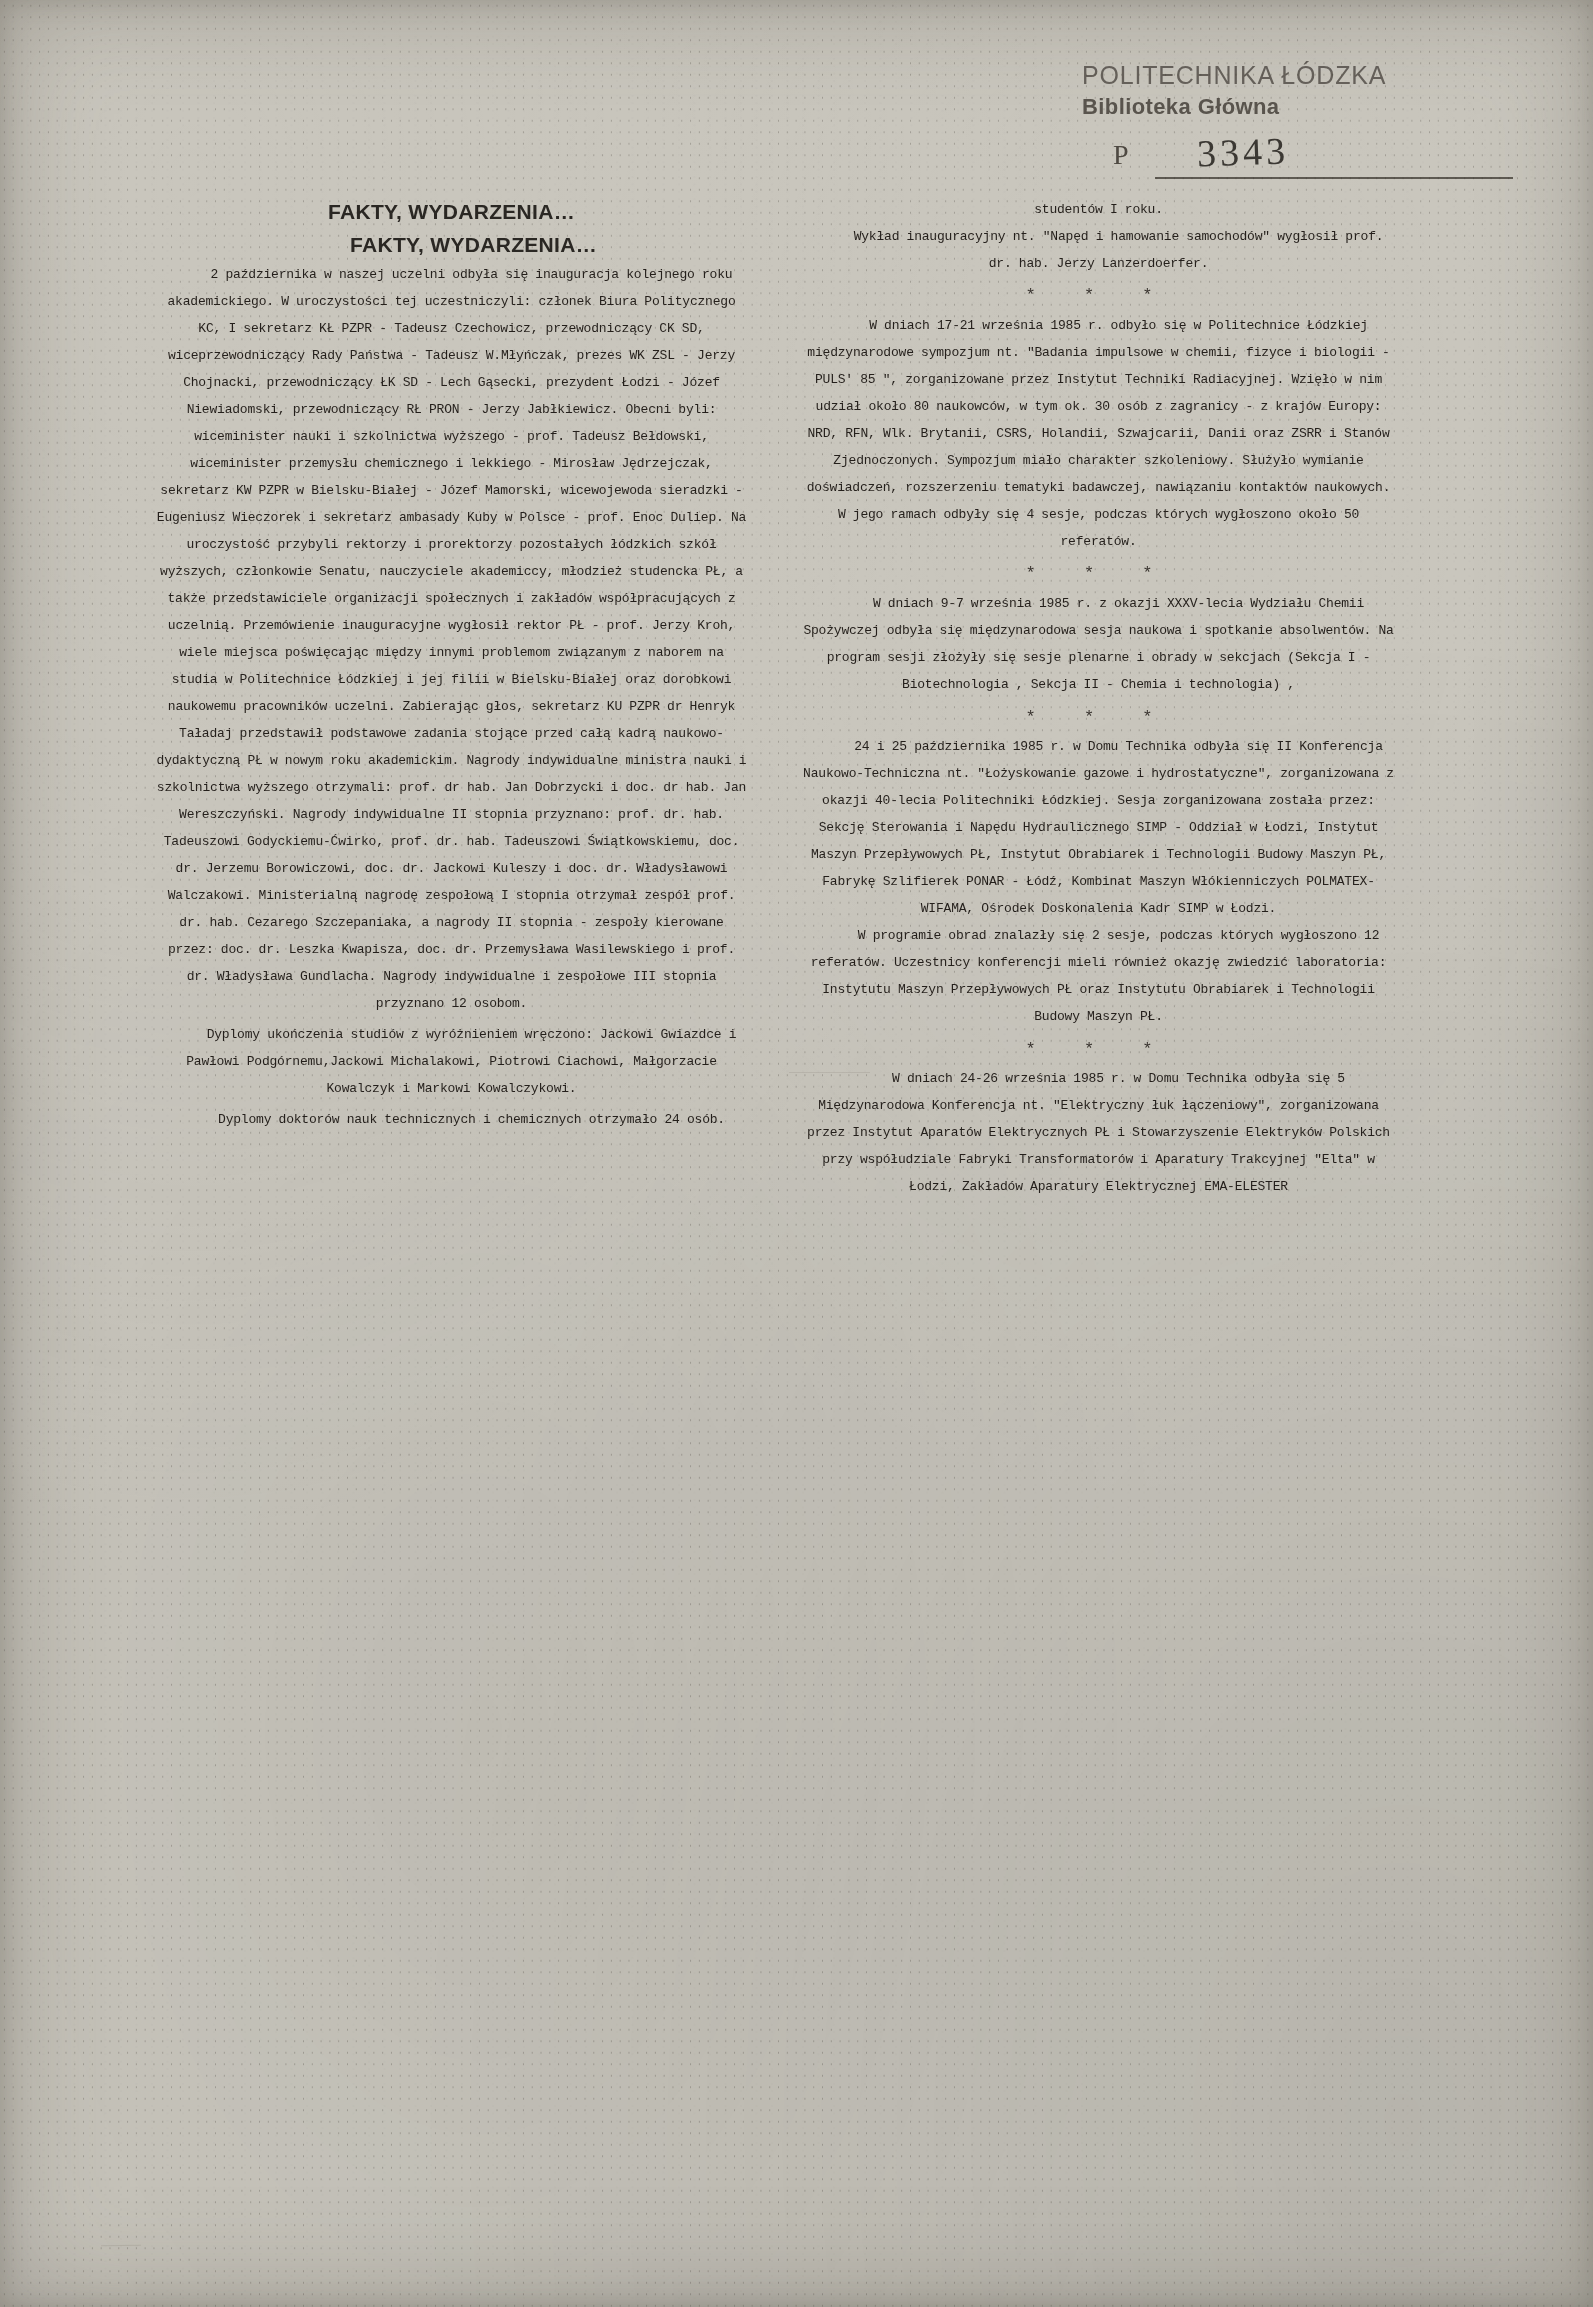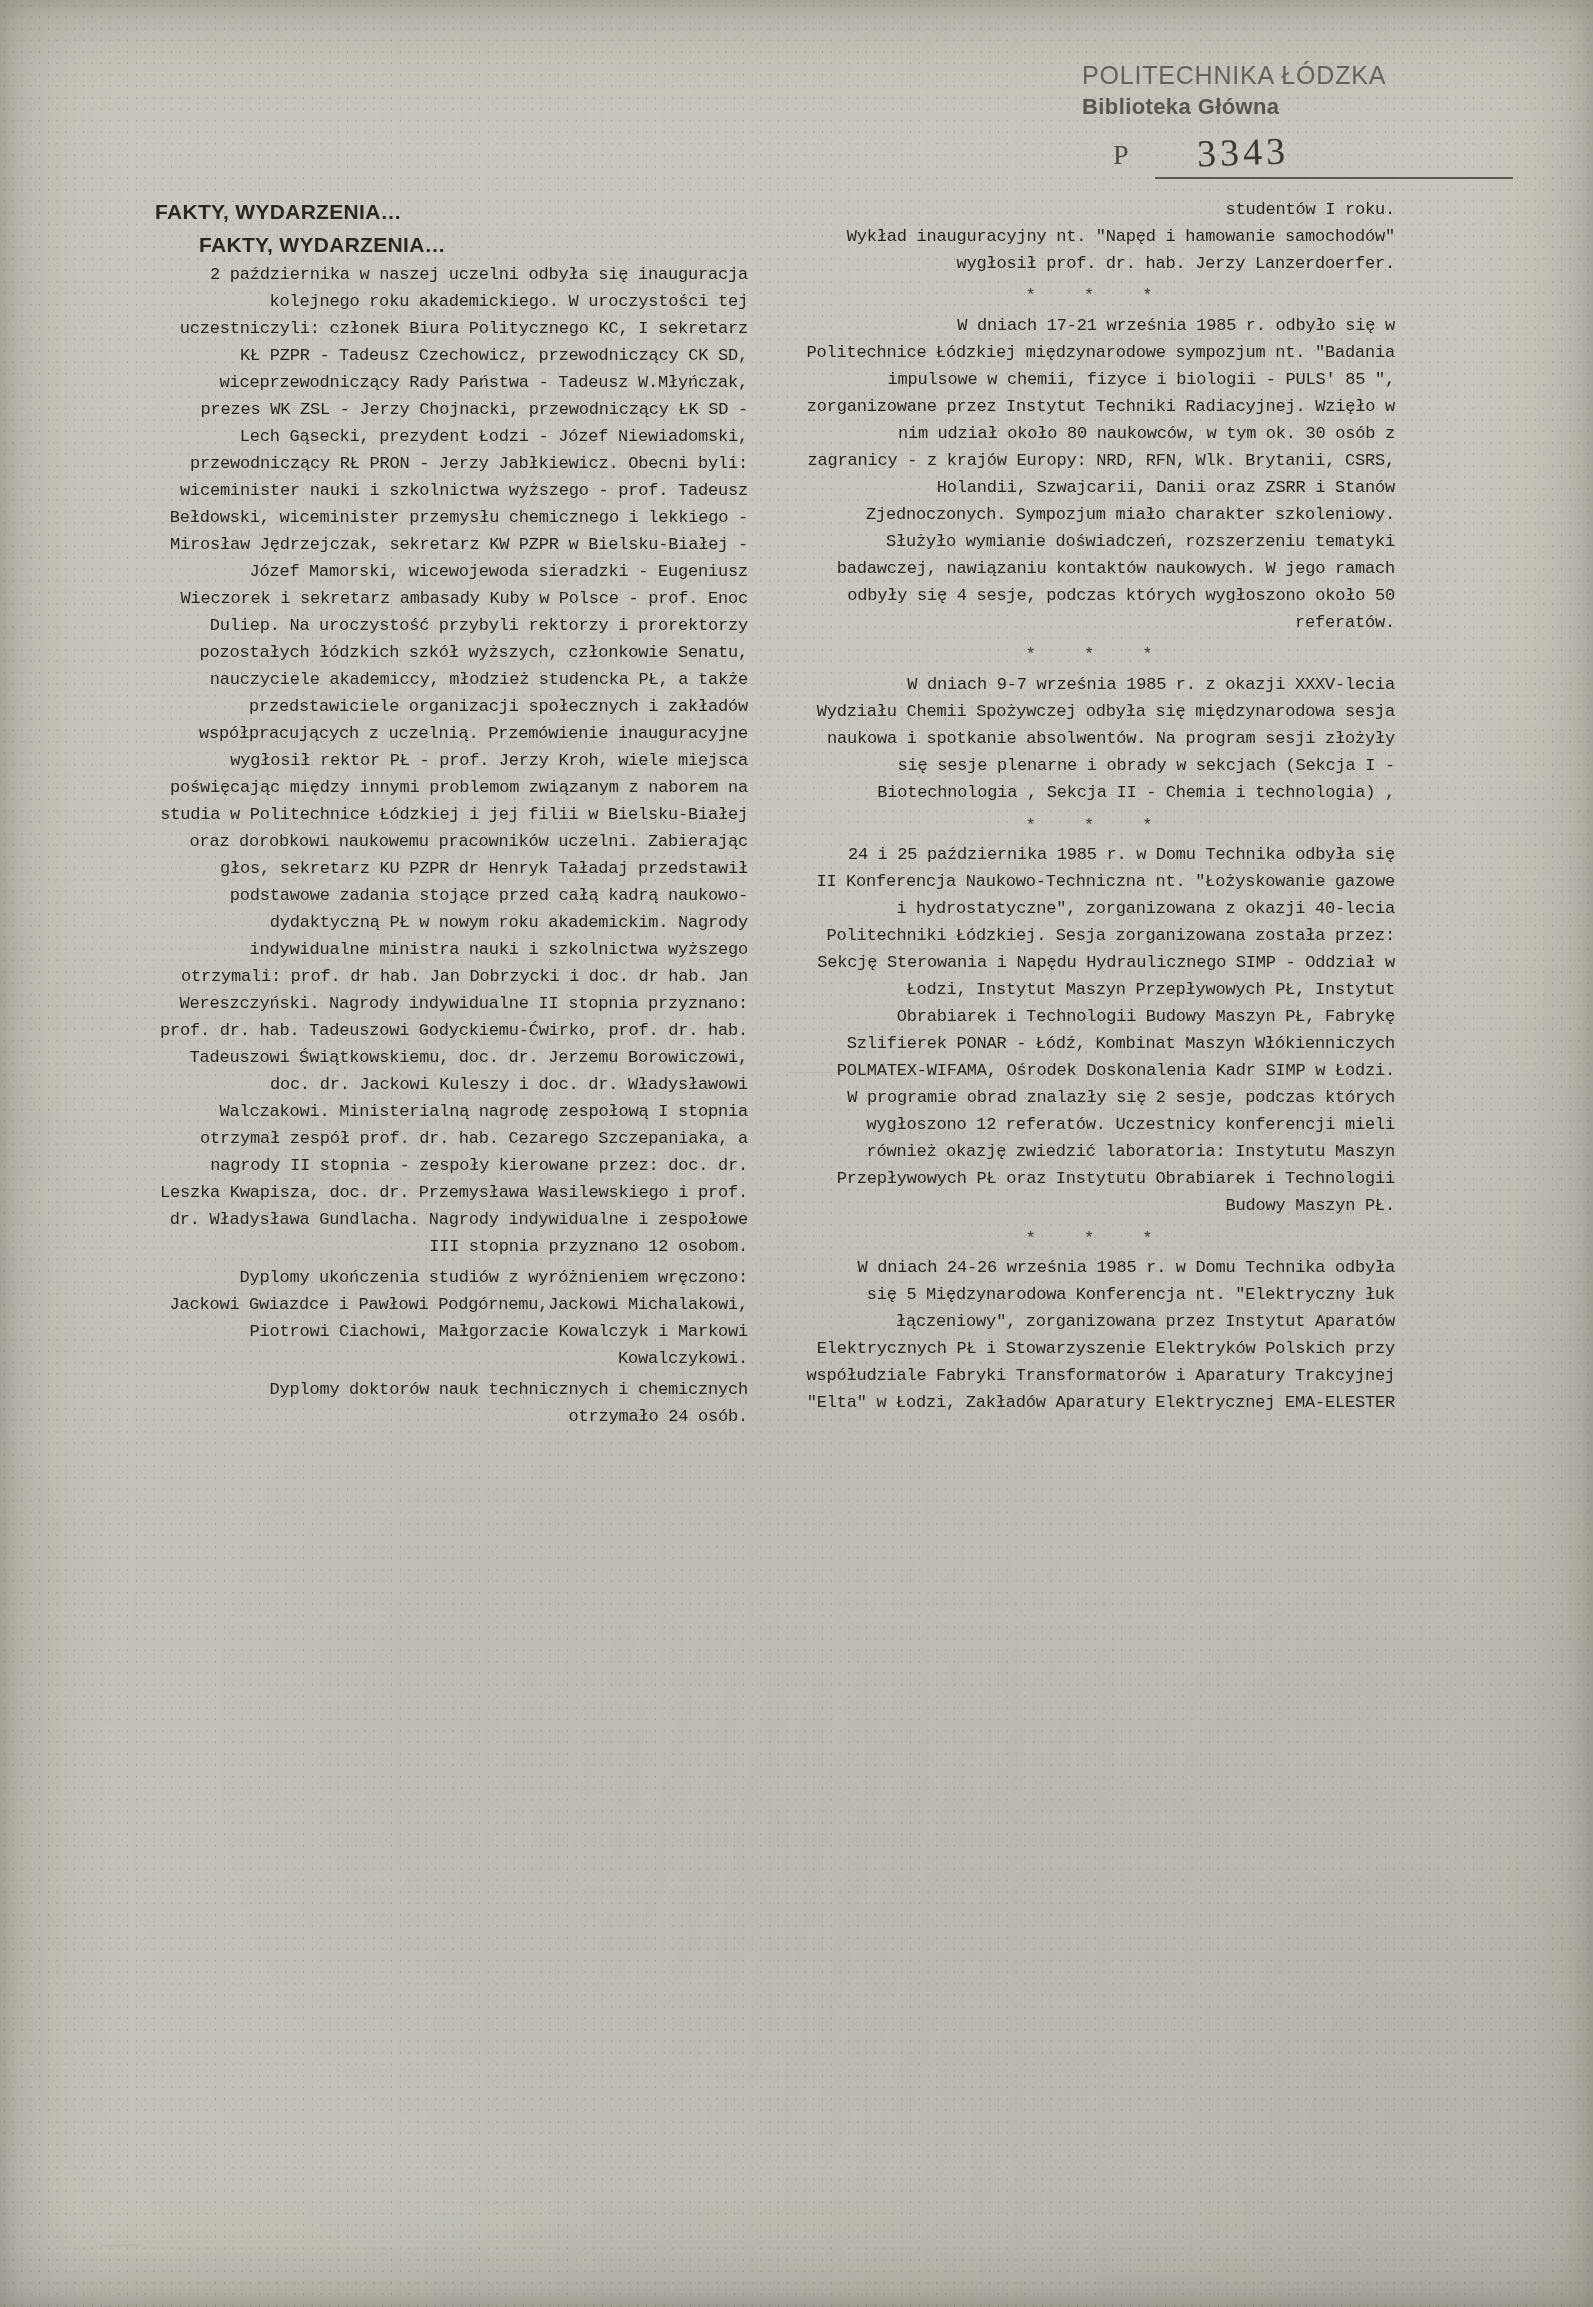--- a/index.html
+++ b/index.html
@@ -113,31 +113,32 @@
   .col-left { left: 155px; }
   .col-right { left: 802px; }
 
   .headline {
     font-family: "Liberation Sans", sans-serif;
     font-size: 21px;
     font-weight: 600;
     letter-spacing: 0.3px;
     color: #2a2723;
     line-height: 1.55;
+    text-align: center;
   }
   .headline .l2 { display: block; margin-left: 44px; }
 
   p.body {
     font-family: "Liberation Mono", monospace;
-    font-size: 17px;
+    font-size: 13px;
     line-height: 27px;
     letter-spacing: -0.2px;
     margin: 0;
     color: #241f1b;
-    text-align: right;
+    text-align: center;
     word-spacing: -0.3px;
   }
   p.indent { text-indent: 40px; }
   p.gap { margin-top: 4px; }
 
   .stars {
     font-family: "Liberation Mono", monospace;
     font-size: 17px;
     letter-spacing: 19px;
     text-align: center;

